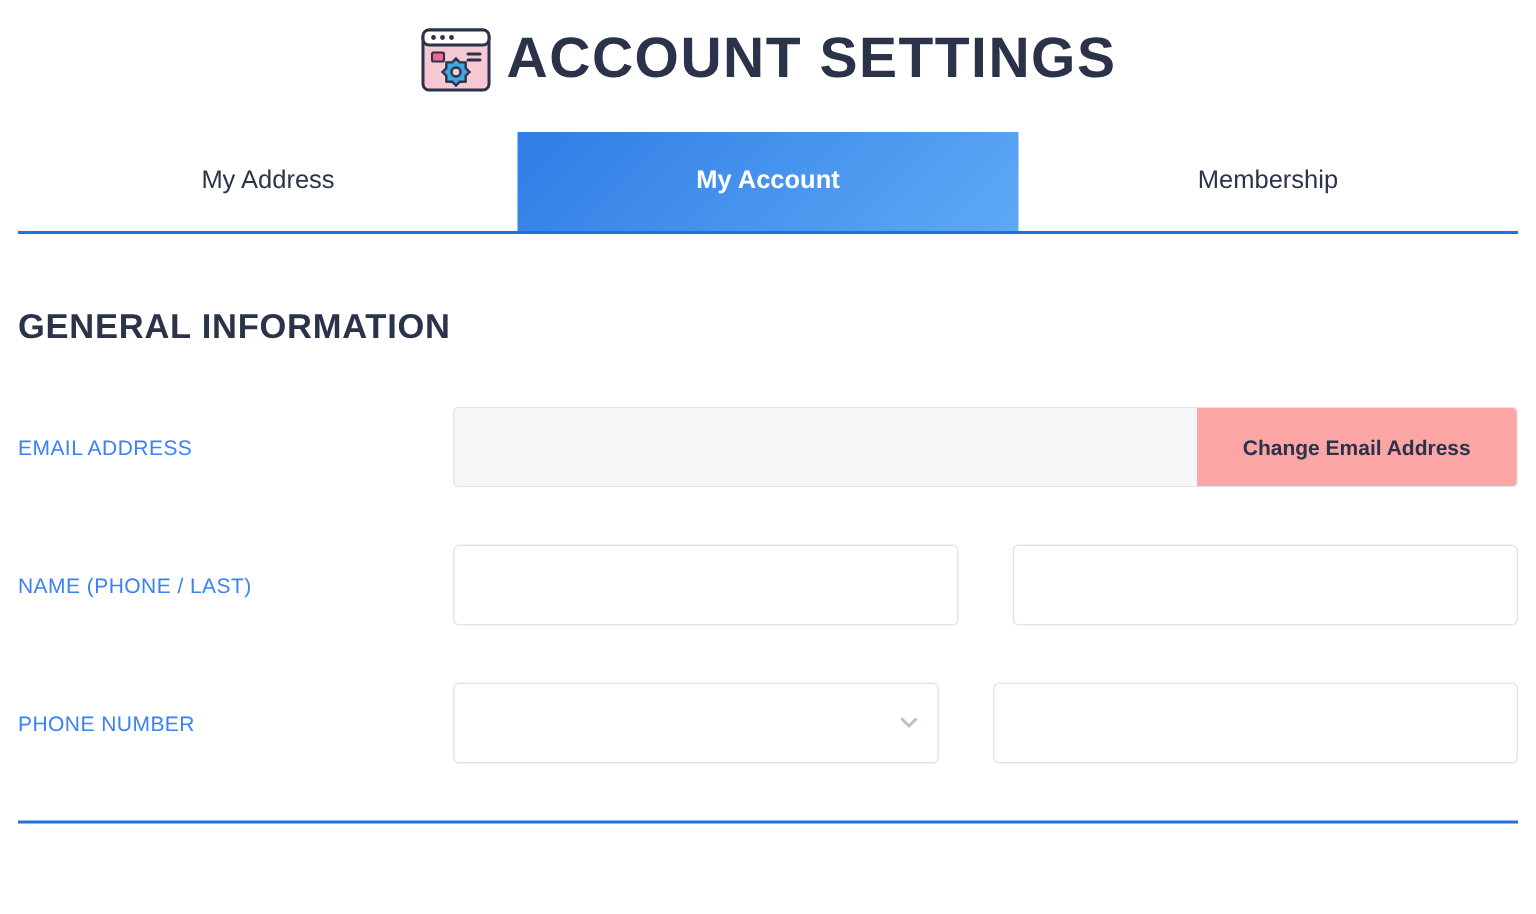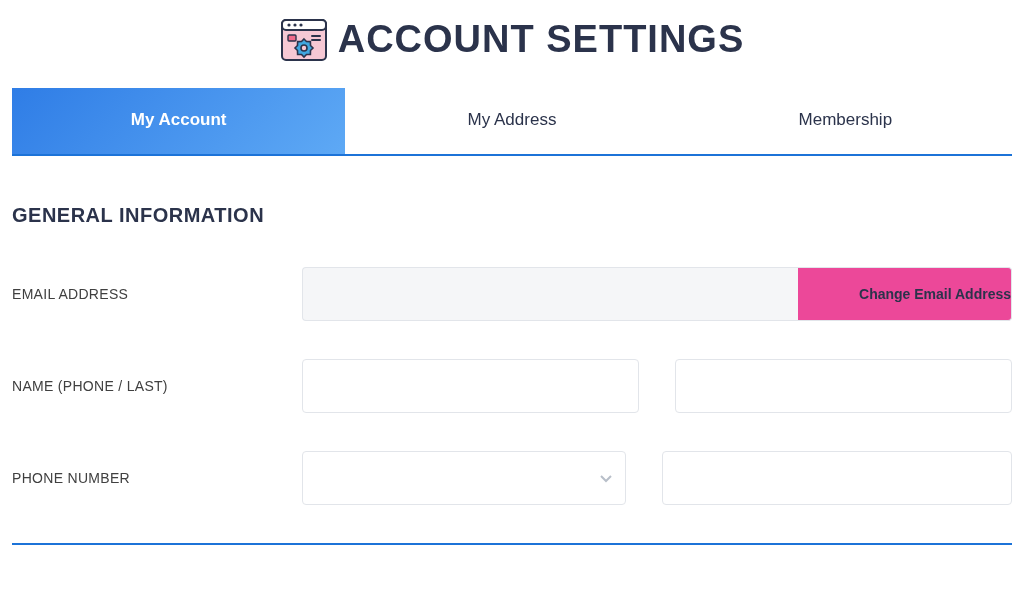--- a/index.html
+++ b/index.html
@@ -39,32 +39,32 @@
       border: none;
       font-family: inherit;
     }
     .tab.active {
       background: linear-gradient(135deg, #2f7de6 0%, #5ea9f5 100%);
       color: #fff;
       font-weight: 600;
     }
     .section-title {
       color: #2b334b;
-      font-size: 20px;
+      font-size: 23px;
       font-weight: 800;
       letter-spacing: 0.5px;
       margin: 48px 0 40px;
     }
     .form-row {
       display: flex;
       align-items: center;
       margin-bottom: 38px;
     }
     .field-label {
-      color: #404040;
+      color: #3b82f6;
       font-size: 14px;
       letter-spacing: 0.3px;
       width: 290px;
       flex-shrink: 0;
     }
     .fields {
       flex: 1;
       display: flex;
       gap: 36px;
     }
@@ -82,27 +82,26 @@
     .input.readonly {
       background: #f5f6f8;
     }
     .email-row .fields { gap: 0; }
     .change-email-btn {
       width: 214px;
       height: 54px;
       border: 1px solid #e2e5ea;
       border-left: none;
       border-radius: 0 4px 4px 0;
-      background: #ec4899;
+      background: #fca5a5;
       color: #2b334b;
       font-size: 14px;
       font-weight: 700;
       font-family: inherit;
       cursor: pointer;
-      text-align: right;
     }
     .email-row .input.readonly {
       border-radius: 4px 0 0 4px;
       border-right: none;
     }
     .select-wrap {
       position: relative;
       flex: 1;
     }
     .select-input {
@@ -148,22 +147,22 @@
       <g transform="translate(24,30)">
         <path d="M0,-9 L2.5,-6.5 L6.4,-6.4 L6.5,-2.5 L9,0 L6.5,2.5 L6.4,6.4 L2.5,6.5 L0,9 L-2.5,6.5 L-6.4,6.4 L-6.5,2.5 L-9,0 L-6.5,-2.5 L-6.4,-6.4 L-2.5,-6.5 Z" fill="#3fa7e0" stroke="#2b334b" stroke-width="1.6"></path>
         <circle cx="0" cy="0" r="3" fill="#f6c8d4" stroke="#2b334b" stroke-width="1.6"></circle>
       </g>
     </svg>
   </span>
   <h1 class="page-title">ACCOUNT SETTINGS</h1>
 </div>
 
 <div class="tabs">
+  <button class="tab">My Address</button>
   <button class="tab active">My Account</button>
-  <button class="tab">My Address</button>
   <button class="tab">Membership</button>
 </div>
 
 <h2 class="section-title">GENERAL INFORMATION</h2>
 
 <div class="form-row email-row">
   <div class="field-label">EMAIL ADDRESS</div>
   <div class="fields">
     <input class="input readonly" type="text" readonly="" value="" style="">
     <button class="change-email-btn">Change Email Address</button>

